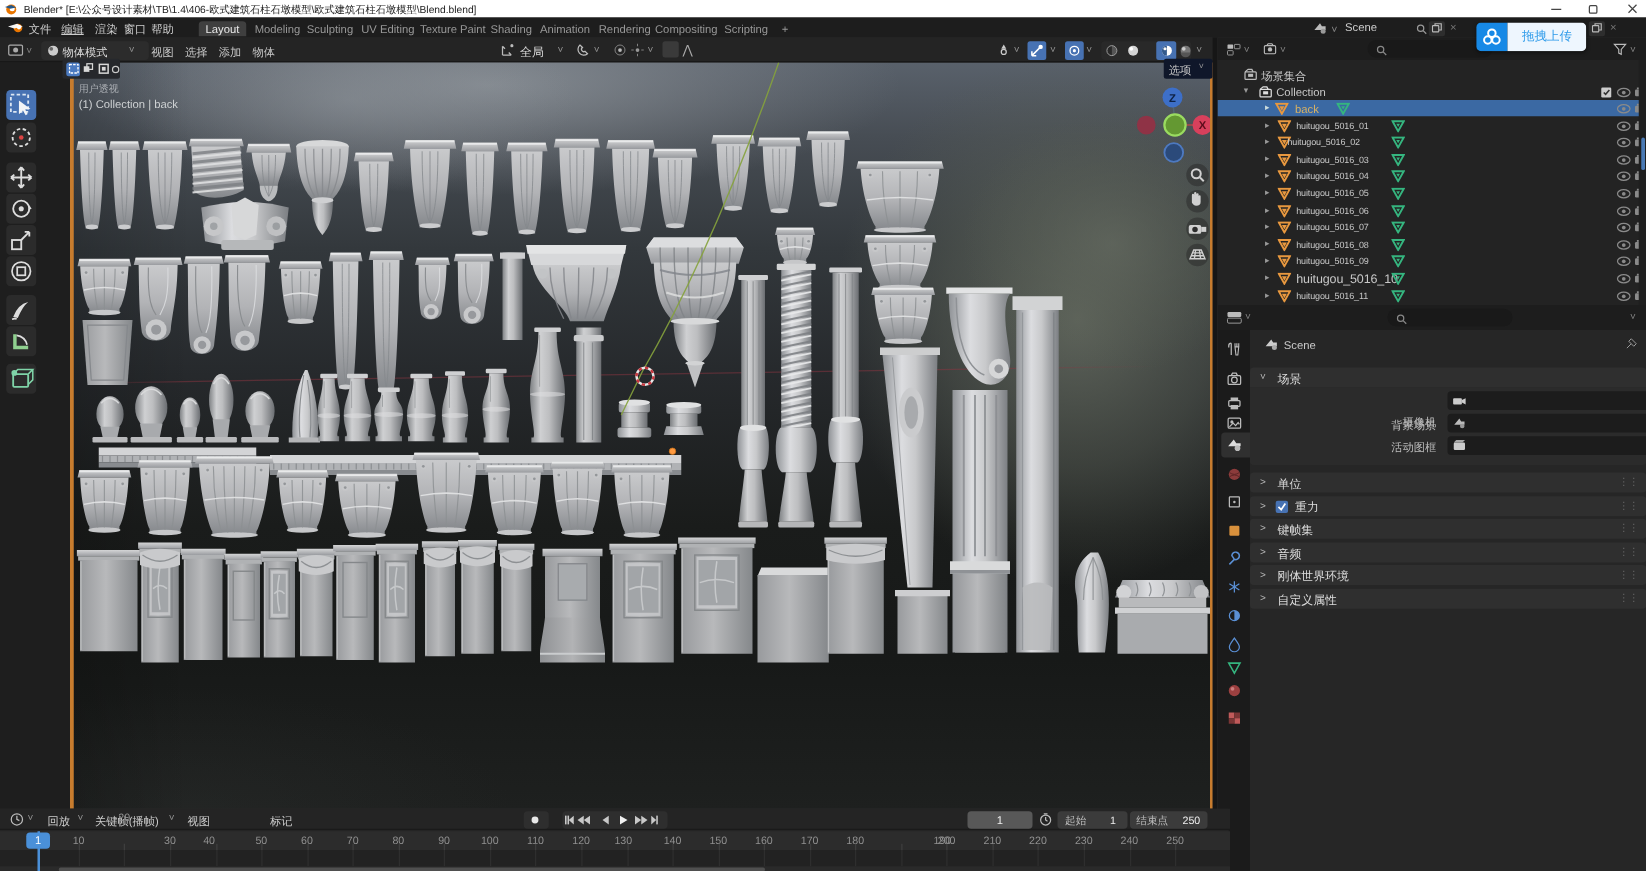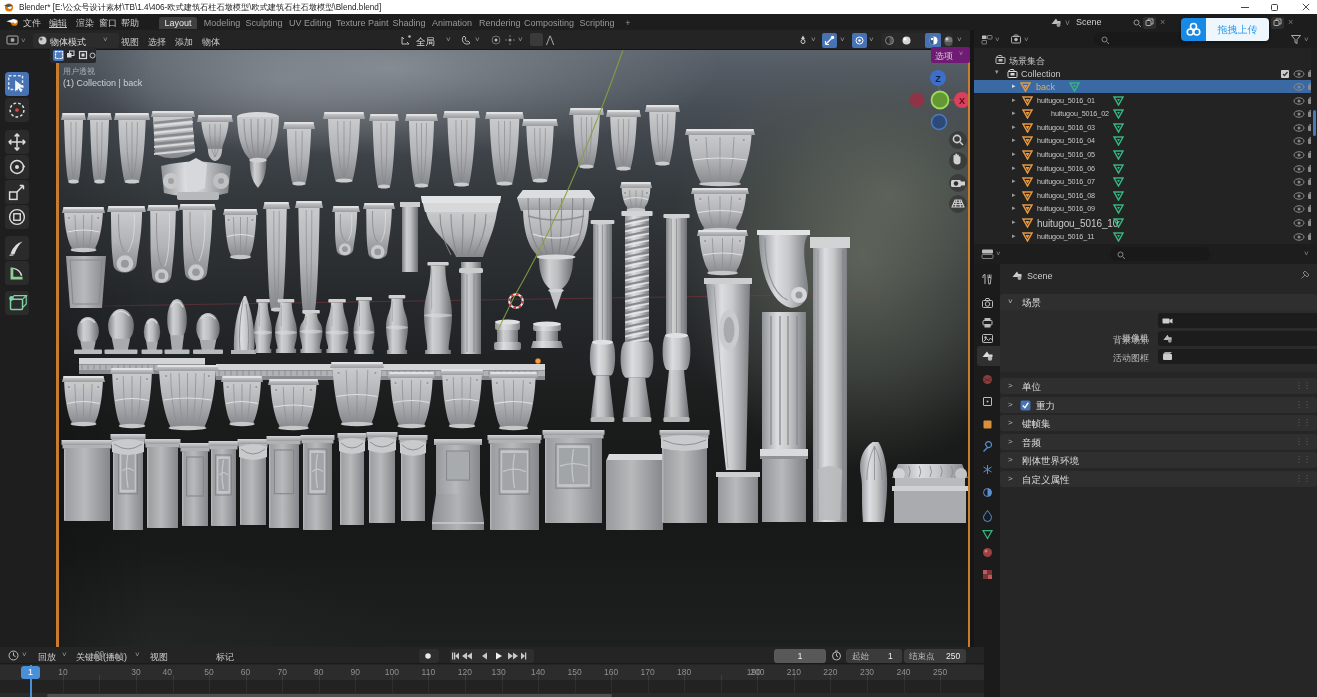--- a/index.html
+++ b/index.html
@@ -1041,21 +1041,21 @@
     </svg>
  <svg class="abs" style="left:28px;top:3px" width="10" height="10" viewBox="0 0 20 20">
       <rect x="3" y="3" width="14" height="14" fill="none" stroke="#d8d8d8" stroke-width="2.4"></rect>
       <rect x="7" y="7" width="6" height="6" fill="#d8d8d8"></rect>
     </svg>
  <svg class="abs" style="left:39px;top:4.5px" width="7" height="7" viewBox="0 0 14 14">
       <circle cx="7" cy="7" r="5" fill="none" stroke="#c8c8c8" stroke-width="2"></circle>
     </svg>
 </div>
 
-<div class="abs" style="left:931px;top:47px;width:39px;height:16px;background:#701a75;z-index:6;border-radius:2px;">
+<div class="abs" style="left:931px;top:47px;width:39px;height:16px;background:#0f172a;z-index:6;border-radius:2px;">
  <span class="abs txt" style="left:4px;top:2.5px;font-size:9px;color:#c8c8c8;">选项</span>
  <span class="abs txt" style="left:28px;top:3px;font-size:7px;color:#999;">˅</span>
 </div>
 
 <div class="abs" style="left:967.5px;top:50px;width:2.5px;height:597px;background:#c77c2e;z-index:5;"></div>
 <div class="abs" style="left:0;top:647px;width:983px;height:50px;background:#242424;z-index:10;">
 
  <div class="abs" style="left:0;top:0;width:984px;height:17px;background:#242424;border-bottom:1px solid #1a1a1a;">
   <svg class="abs" style="left:8px;top:3px" width="11" height="11" viewBox="0 0 22 22">
         <circle cx="11" cy="11" r="9" fill="none" stroke="#bbb" stroke-width="2"></circle>
@@ -1280,21 +1280,21 @@
     <svg class="abs" style="left:333px;top:65.5px" width="11" height="10" viewBox="0 0 22 20">
       <rect x="2" y="5" width="14" height="11" rx="2" fill="#8a8a8a"></rect>
       <path d="M16,8 L21,5 L21,16 L16,13 Z" fill="#8a8a8a"></path>
       <rect x="5" y="2" width="6" height="3" fill="#8a8a8a"></rect>
     </svg>
     <span class="abs txt" style="left:38px;top:79.1px;font-size:7px;color:#999;">▸</span>
     <svg class="abs" style="left:48px;top:79.1px" width="11" height="10" viewBox="0 0 22 20">
       <path d="M2,2 L20,2 L11,18 Z" fill="none" stroke="#e8983f" stroke-width="3"></path>
       <path d="M7,6 L15,6 L11,13 Z" fill="#e8983f"></path>
     </svg>
-    <span class="abs txt" style="left:77px;top:79.1px;font-size:7.2px;letter-spacing:-0.1px;color:#c8c8c8;text-align:right;">huitugou_5016_02</span>
+    <span class="abs txt" style="left:56px;top:79.1px;font-size:7.2px;letter-spacing:-0.1px;color:#c8c8c8;text-align:right;">huitugou_5016_02</span>
     <svg class="abs" style="left:139px;top:79.1px" width="11" height="10" viewBox="0 0 22 20">
       <path d="M2,2 L20,2 L11,18 Z" fill="none" stroke="#35b57f" stroke-width="3"></path>
       <path d="M8,6 L14,6 L11,11 Z" fill="#35b57f"></path>
     </svg>
     <svg class="abs" style="left:319px;top:79.1px" width="12" height="10" viewBox="0 0 24 20">
       <ellipse cx="12" cy="10" rx="10" ry="6.5" fill="none" stroke="#8a8a8a" stroke-width="2"></ellipse>
       <circle cx="12" cy="10" r="3" fill="#8a8a8a"></circle>
     </svg>
     <svg class="abs" style="left:333px;top:79.1px" width="11" height="10" viewBox="0 0 22 20">
       <rect x="2" y="5" width="14" height="11" rx="2" fill="#8a8a8a"></rect>

